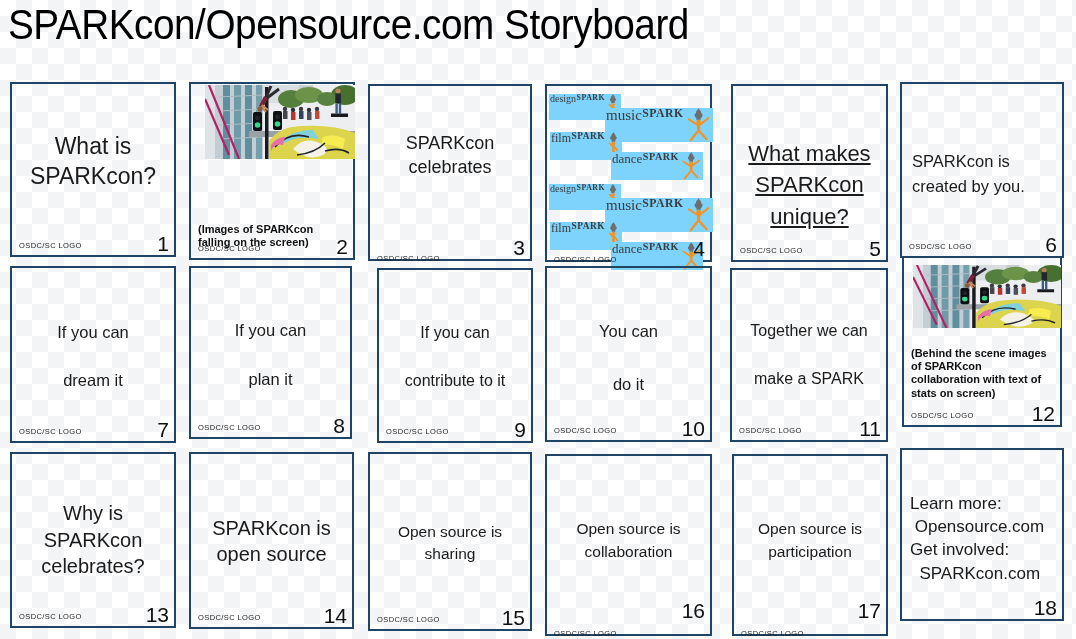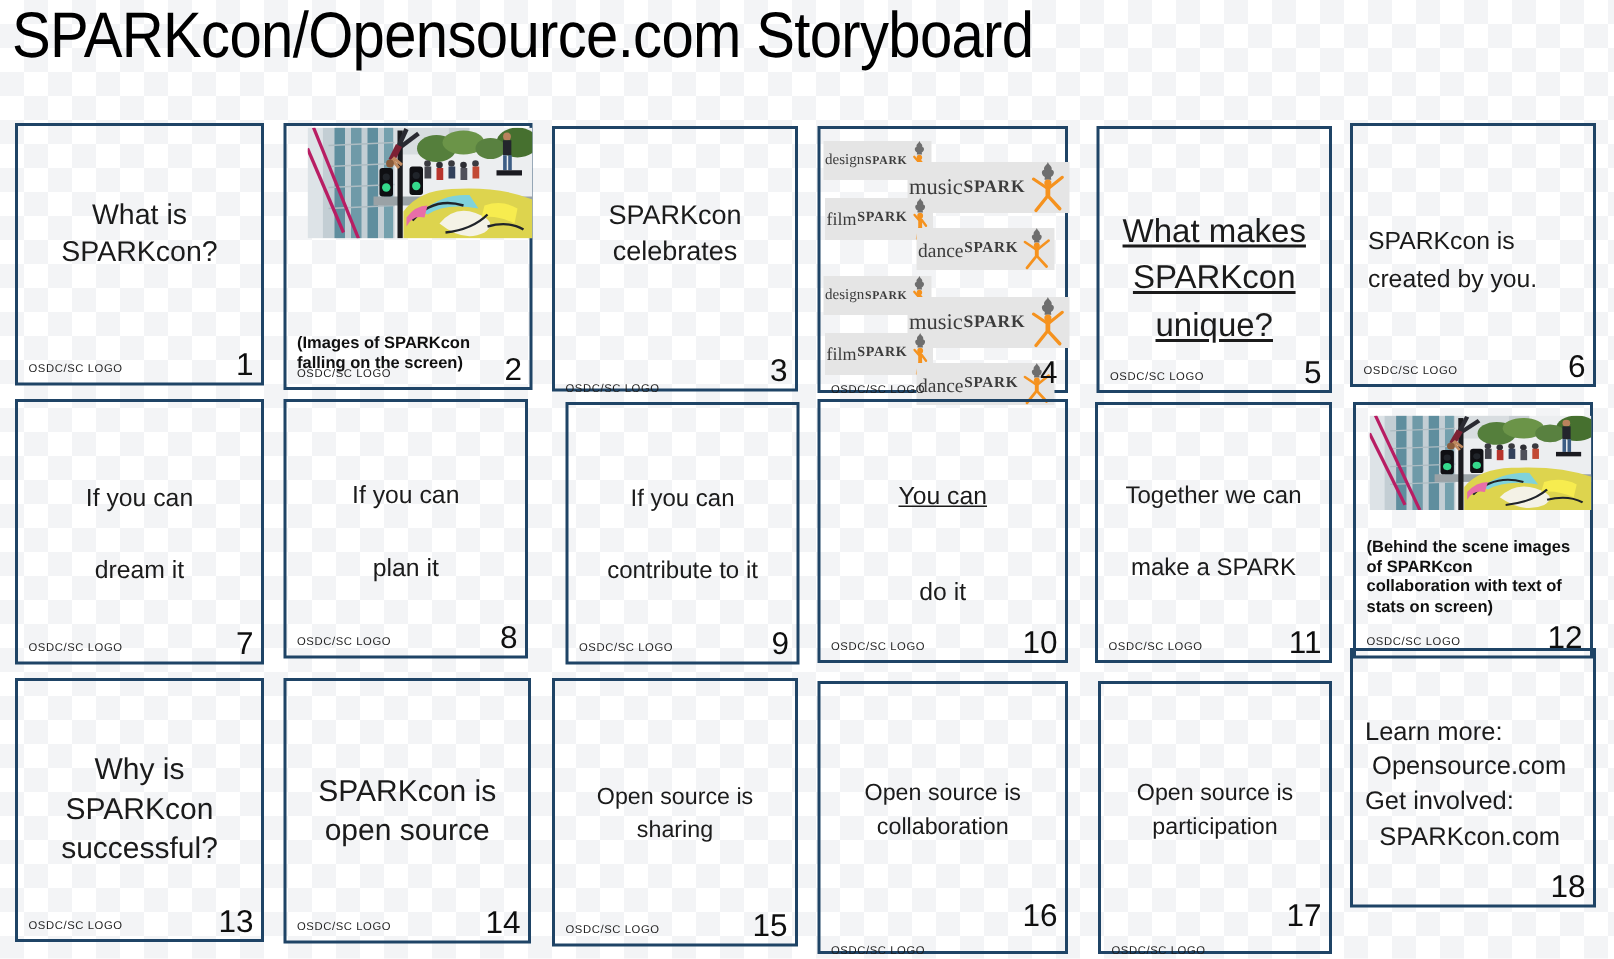--- a/index.html
+++ b/index.html
@@ -34,33 +34,33 @@
   .num{position:absolute;right:5px;bottom:0;font-size:21px;color:#0f0f0f;line-height:1.1}
   .num.high{bottom:12px}
   .photo{position:absolute;overflow:hidden}
   .photo svg{width:100%;height:100%;display:block}
   .caption{
     position:absolute;left:7px;right:8px;text-align:left;
     font-weight:bold;font-size:11px;line-height:1.2;color:#101010;
   }
   .logo-group{position:absolute;left:2px;right:2px;height:88px}
   .logo-item{
-    position:absolute;display:flex;align-items:center;background:#e5e5e5;
+    position:absolute;display:flex;align-items:flex-start;background:#7dd3fc;
     font-family:"Liberation Serif",serif;color:#3c3c3c;padding:0 1px;line-height:1;
   }
   .lg-suffix{font-weight:bold;font-size:.78em;letter-spacing:.5px;margin-left:.5px}
   .logo-item svg{display:block;margin-left:1px;flex:none}
 </style>
 </head>
 <body>
 
 <h1 class="title">SPARKcon/Opensource.com Storyboard</h1>
 <div id="frames">
     <div class="frame" style="left: 10px; top: 82px; width: 166px; height: 175px;">
-      <div class="txt" style="top: 28%; font-size: 19px; line-height: 1.3;">
+      <div class="txt" style="top: 28%; font-size: 23px; line-height: 1.3;">
         <div class="line">What is</div>
         <div class="line">SPARKcon?</div>
       </div>
       <span class="osdc">OSDC/SC LOGO</span>
       <span class="num">1</span>
     </div>
     <div class="frame" style="left: 189px; top: 82px; width: 166px; height: 178px;">
       <div class="photo" style="left: 14px; top: 1px; width: 150px; height: 74px;">
         <svg viewBox="0 0 150 74" preserveAspectRatio="none">
   <rect width="150" height="74" fill="#eceef0"></rect>
@@ -311,35 +311,35 @@
     <div class="frame" style="left: 377px; top: 268px; width: 156px; height: 175px;">
       <div class="txt" style="top: 31%; font-size: 16px; line-height: 1.3;">
         <div class="line" style="margin-bottom: 27px;">If you can</div>
         <div class="line">contribute to it</div>
       </div>
       <span class="osdc">OSDC/SC LOGO</span>
       <span class="num">9</span>
     </div>
     <div class="frame" style="left: 545px; top: 266px; width: 167px; height: 176px;">
       <div class="txt" style="top: 31%; font-size: 16.5px; line-height: 1.3;">
-        <div class="line" style="margin-bottom: 42px; text-decoration: underline;">You can</div>
+        <div class="line" style="margin-bottom: 31px;">You can</div>
         <div class="line">do it</div>
       </div>
       <span class="osdc">OSDC/SC LOGO</span>
       <span class="num">10</span>
     </div>
     <div class="frame" style="left: 730px; top: 268px; width: 158px; height: 174px;">
       <div class="txt" style="top: 30%; font-size: 16px; line-height: 1.3;">
         <div class="line" style="margin-bottom: 27px;">Together we can</div>
         <div class="line">make a SPARK</div>
       </div>
       <span class="osdc">OSDC/SC LOGO</span>
       <span class="num">11</span>
     </div>
-    <div class="frame" style="left: 902px; top: 268px; width: 160px; height: 171px;">
+    <div class="frame" style="left: 902px; top: 256px; width: 160px; height: 171px;">
       <div class="photo" style="left: 9px; top: 7px; width: 148px; height: 63px;">
         <svg viewBox="0 0 150 74" preserveAspectRatio="none">
   <rect width="150" height="74" fill="#eceef0"></rect>
   <rect x="10" y="0" width="48" height="74" fill="#c3ced4"></rect>
   <rect x="18" y="0" width="7" height="74" fill="#5f8e9e"></rect>
           <rect x="29" y="0" width="7" height="74" fill="#6f9aa8"></rect>
   <rect x="40" y="0" width="7" height="74" fill="#5f8e9e"></rect>
           <rect x="51" y="0" width="6" height="74" fill="#74a0ad"></rect>
   <g stroke="#aebcc2" stroke-width="1">
             <path d="M14 12 58 10"></path>
@@ -408,21 +408,21 @@
   </svg>
       </div>
       <div class="caption" style="top: 89px;">(Behind the scene images of SPARKcon collaboration with text of stats on screen)</div>
       <span class="osdc">OSDC/SC LOGO</span>
       <span class="num">12</span>
     </div>
     <div class="frame" style="left: 10px; top: 452px; width: 166px; height: 176px;">
       <div class="txt" style="top: 27%; font-size: 20px; line-height: 1.32;">
         <div class="line">Why is</div>
         <div class="line">SPARKcon</div>
-        <div class="line">successful?</div>
+        <div class="line">celebrates?</div>
       </div>
       <span class="osdc">OSDC/SC LOGO</span>
       <span class="num">13</span>
     </div>
     <div class="frame" style="left: 189px; top: 452px; width: 165px; height: 177px;">
       <div class="txt" style="top: 35%; font-size: 20px; line-height: 1.32;">
         <div class="line">SPARKcon is</div>
         <div class="line">open source</div>
       </div>
       <span class="osdc">OSDC/SC LOGO</span>
@@ -445,21 +445,21 @@
       <span class="num high">16</span>
     </div>
     <div class="frame" style="left: 732px; top: 454px; width: 156px; height: 182px;">
       <div class="txt" style="top: 35%; font-size: 15.5px; line-height: 1.45;">
         <div class="line">Open source is</div>
         <div class="line">participation</div>
       </div>
       <span class="osdc low">OSDC/SC LOGO</span>
       <span class="num high">17</span>
     </div>
-    <div class="frame" style="left: 900px; top: 432px; width: 164px; height: 173px;">
+    <div class="frame" style="left: 900px; top: 448px; width: 164px; height: 173px;">
       <div class="txt left" style="top: 25%; font-size: 17px; line-height: 1.36; padding-left: 8px; padding-right: 6px;">
         <div class="line">Learn more:</div>
         <div class="line"> Opensource.com</div>
         <div class="line">Get involved:</div>
         <div class="line">  SPARKcon.com</div>
       </div>
       <span class="num">18</span>
     </div>
   </div>
 

